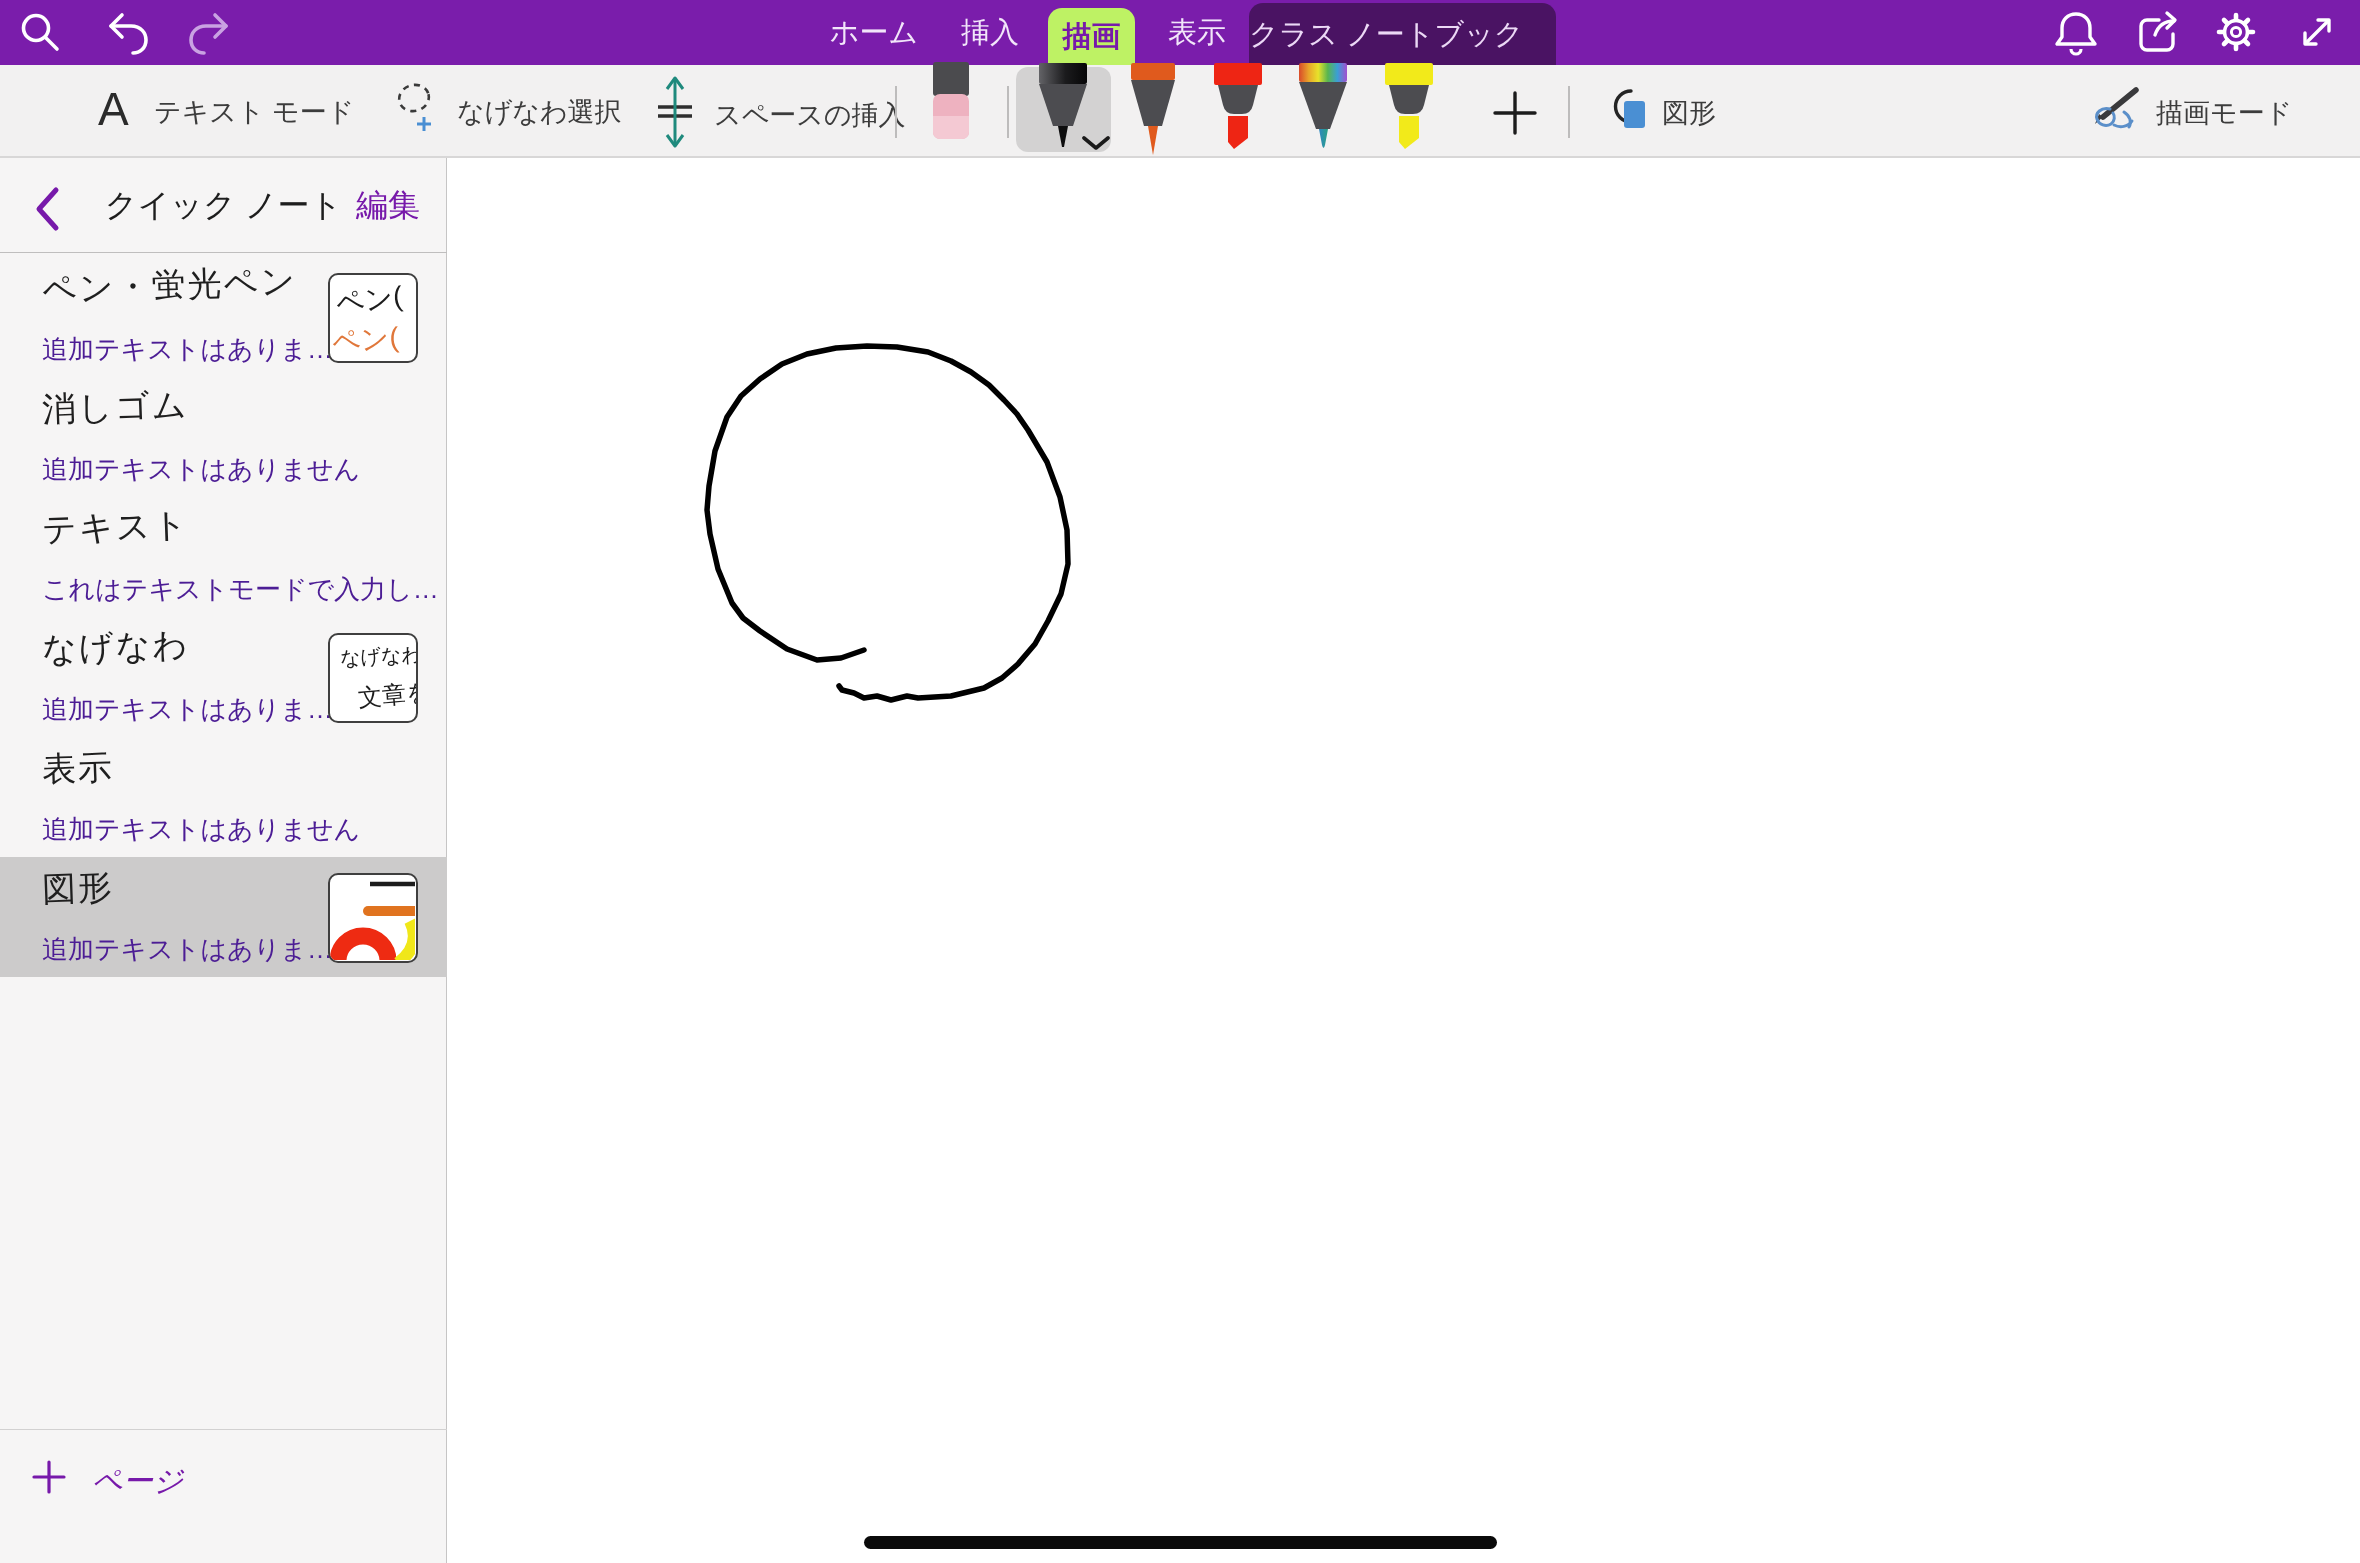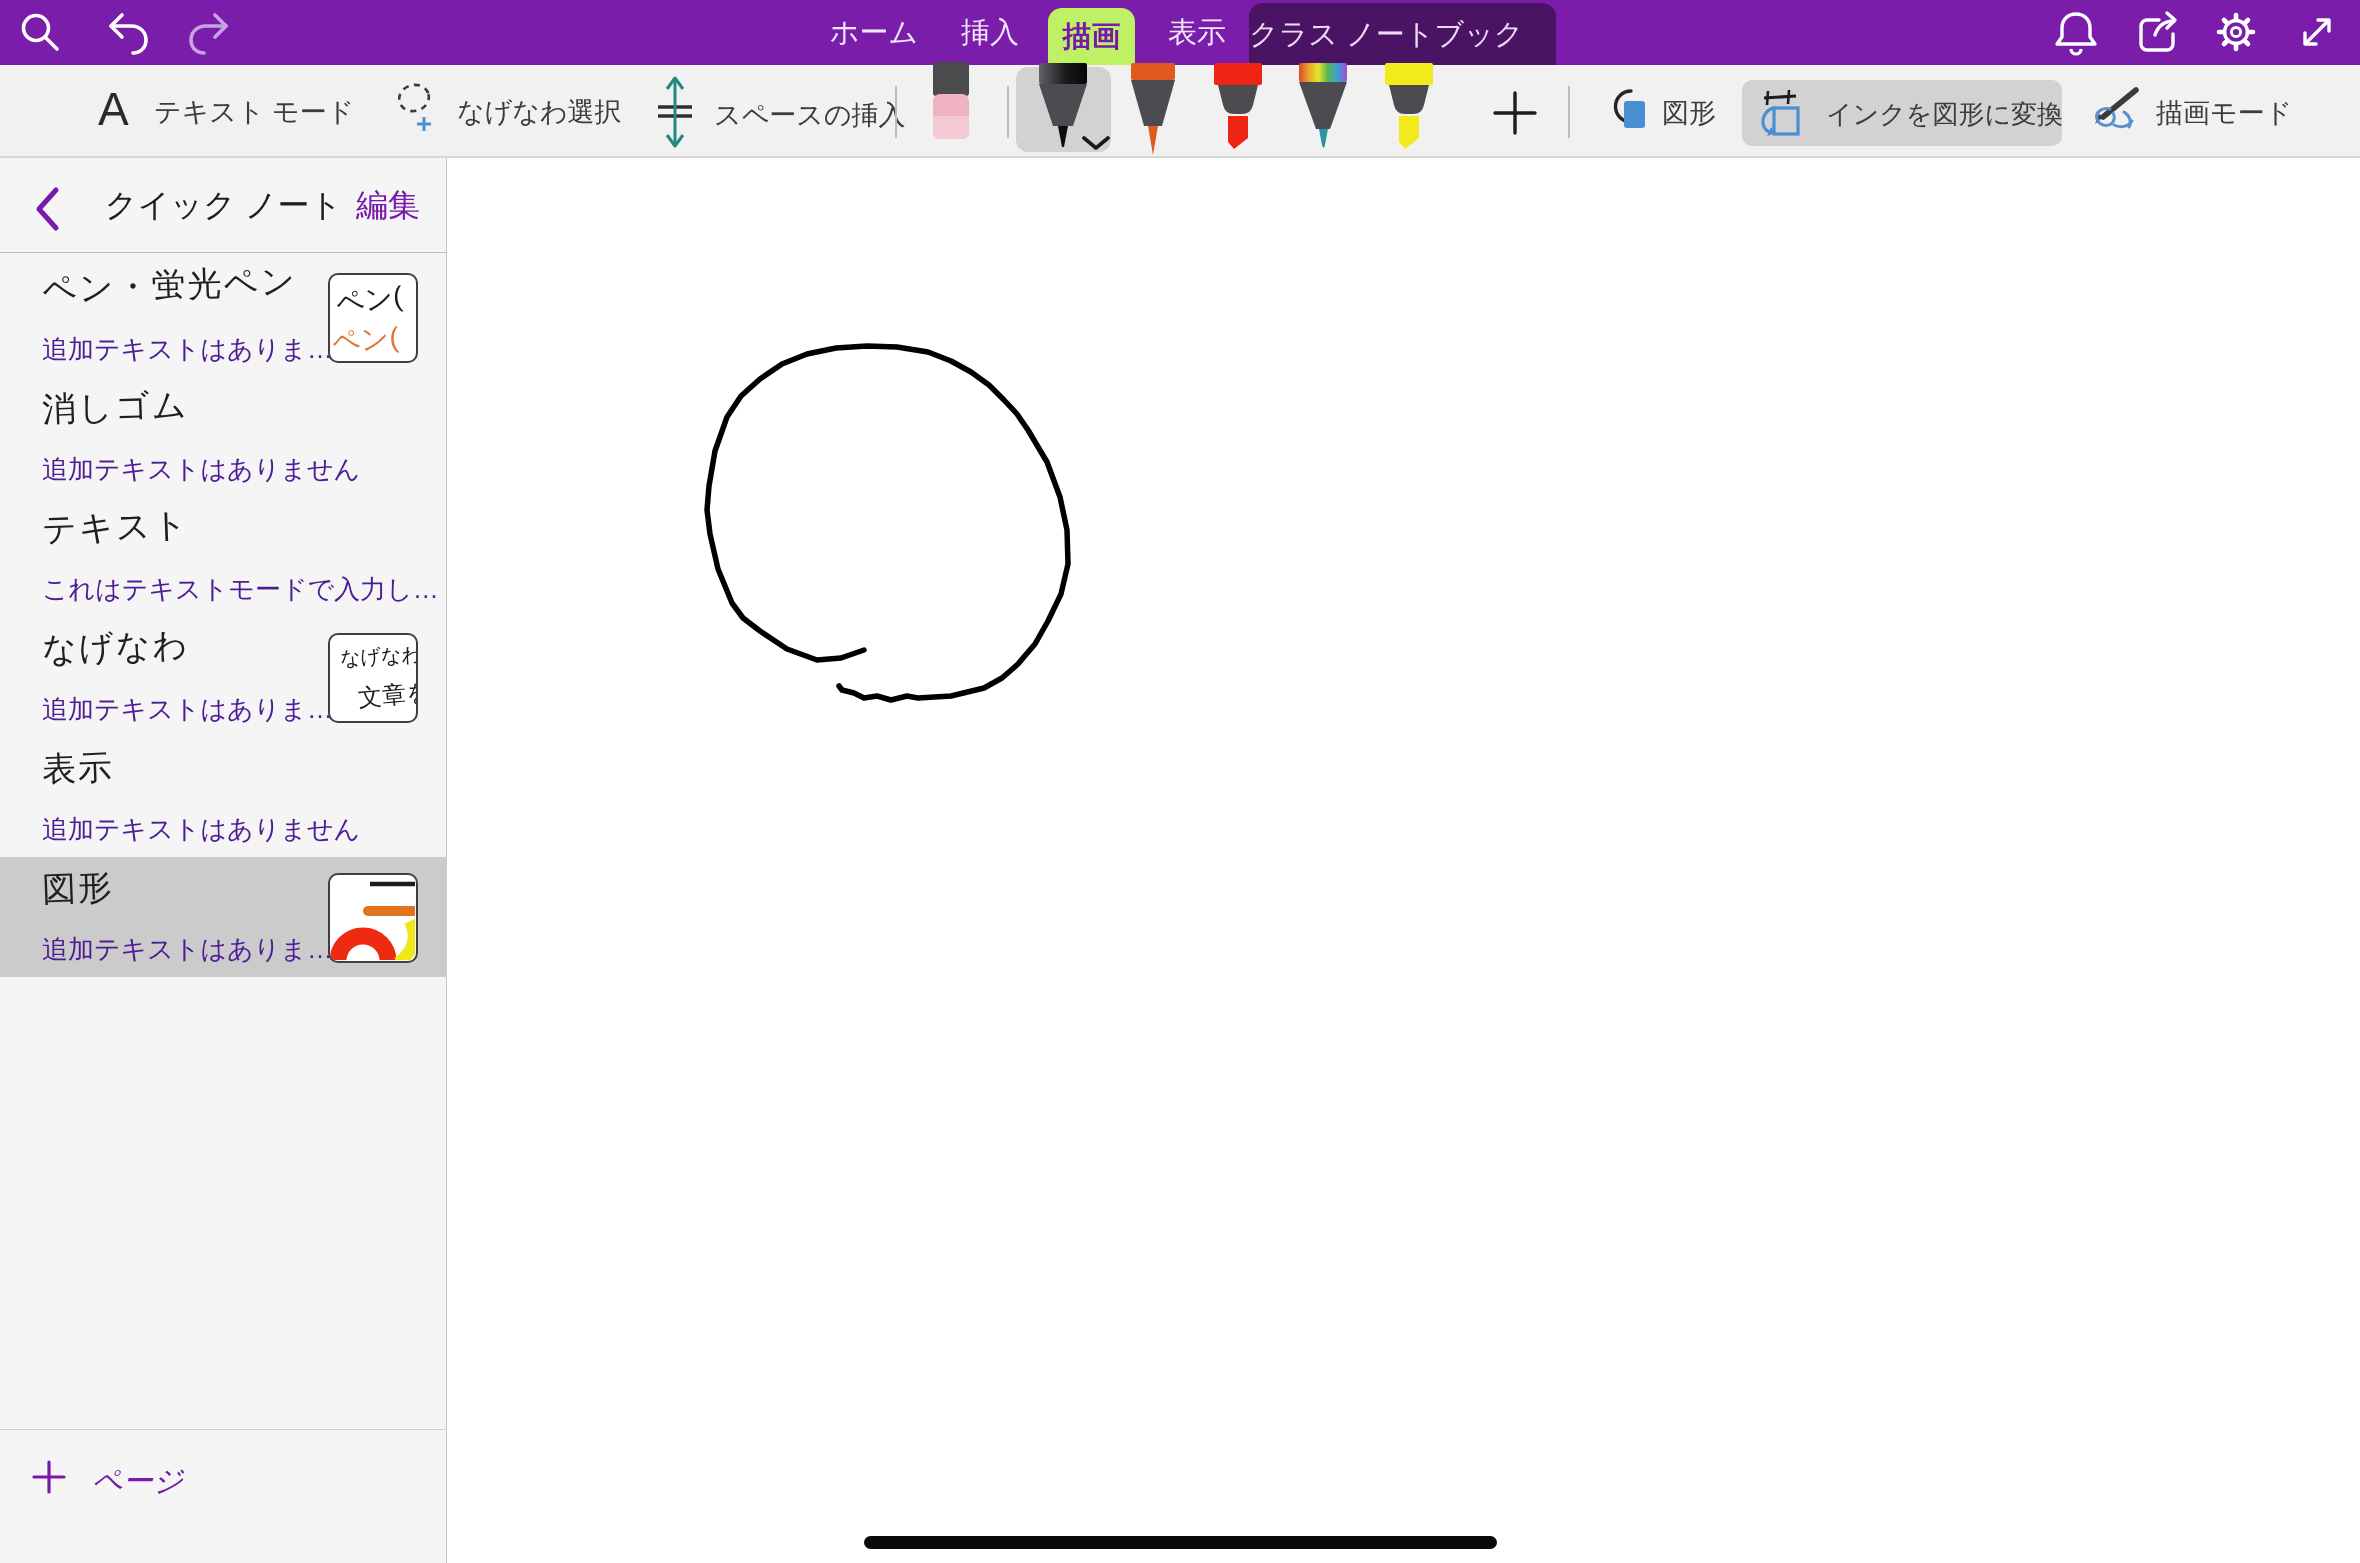--- a/index.html
+++ b/index.html
@@ -205,31 +205,20 @@
     <div class="abs vdiv" style="left:1568px;top:21px;height:52px"></div>
 
     <div class="abs" style="left:1598px;top:16px;width:120px;height:62px">
       <svg class="abs" style="left:0;top:2px" width="52" height="52" viewBox="0 0 52 52">
         <path d="M33 8 a15.5 15.5 0 1 0 0 31" fill="none" stroke="#242424" stroke-width="3.4" stroke-linecap="round"></path>
         <rect x="26" y="18" width="21" height="27" rx="3" fill="#4a8fd3"></rect>
       </svg>
       <div class="abs ribbon-label" style="left:64px;top:14px">図形</div>
     </div>
 
-    <div class="abs" id="ink2shape-btn">
-      <svg class="abs" style="left:14px;top:6px" width="48" height="54" viewBox="0 0 48 54">
-        <line x1="8" y1="12" x2="40" y2="10" stroke="#1c1c1c" stroke-width="3"></line>
-        <line x1="12" y1="5" x2="11" y2="19" stroke="#1c1c1c" stroke-width="2.6"></line>
-        <line x1="33" y1="4" x2="32" y2="18" stroke="#1c1c1c" stroke-width="2.6"></line>
-        <rect x="18" y="22" width="24" height="26" fill="none" stroke="#4a8fd3" stroke-width="3.2"></rect>
-        <path d="M17 22 C6 26 3 40 13 46" fill="none" stroke="#4a8fd3" stroke-width="3.2" stroke-linecap="round"></path>
-        <path d="M15 41 l5 6 -9 3 z" fill="#4a8fd3"></path>
-      </svg>
-      <div class="abs ribbon-label" style="left:84px;top:17px;font-size:26px">インクを図形に変換</div>
-    </div>
 
     <div class="abs" style="left:2086px;top:14px;width:210px;height:64px">
       <svg class="abs" style="left:0;top:2px" width="60" height="56" viewBox="0 0 60 56">
         <line x1="50" y1="9" x2="17" y2="36" stroke="#3a3a3c" stroke-width="5.5" stroke-linecap="round"></line>
         <path d="M17 36 l-8 7 4 -10 z" fill="#3a3a3c"></path>
         <g fill="none" stroke="#5b8fc9" stroke-width="3" stroke-linecap="round">
           <path d="M24 28 c-9 -2 -15 4 -13 10 2 6 9 8 14 5 4 -3 4 -8 2 -11"></path>
           <path d="M28 44 c6 3 14 2 18 -4"></path>
           <path d="M38 31 c6 4 8 10 5 15"></path>
         </g>

